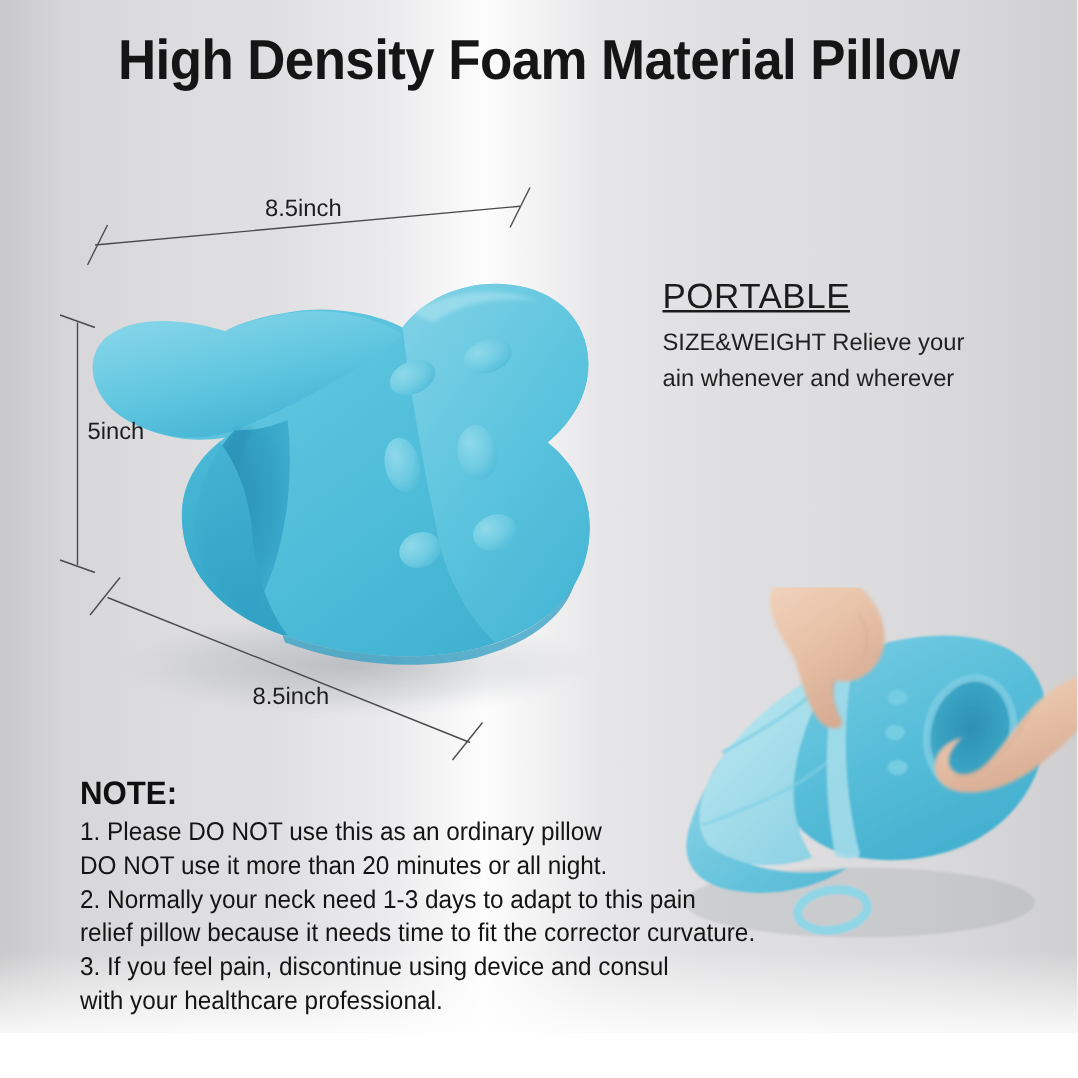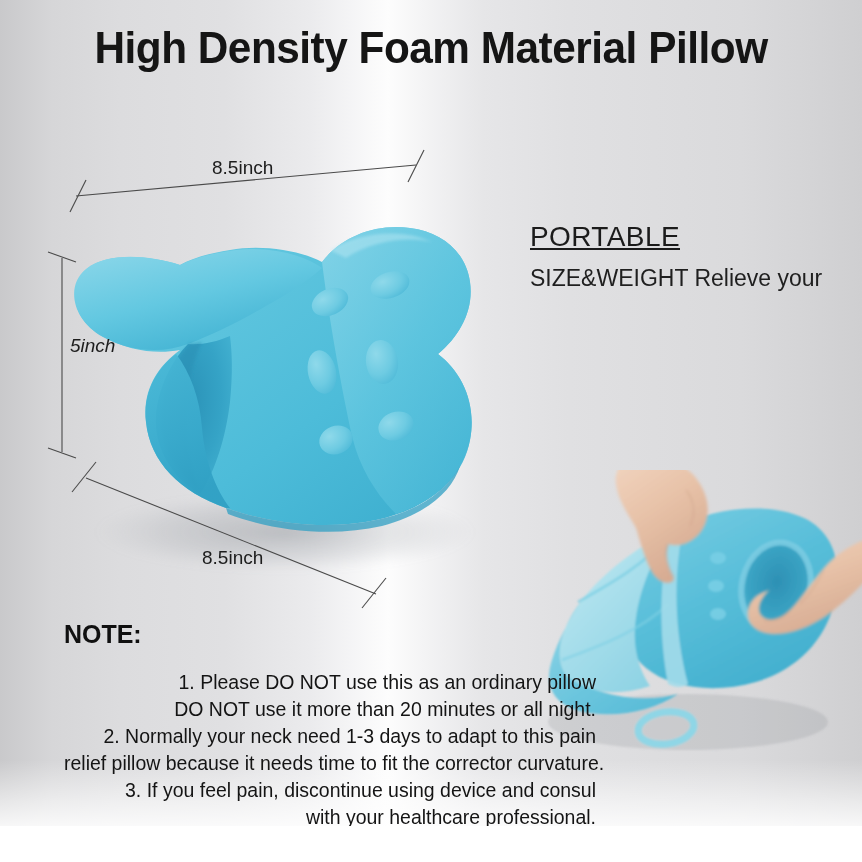--- a/index.html
+++ b/index.html
@@ -56,39 +56,39 @@
   #product-svg { display: block; }
   
   .dim-label {
     position: absolute;
     font-size: 19px;
     color: #1d1d1d;
     font-family: "Liberation Sans", sans-serif;
     white-space: nowrap;
   }
   #dim-top-label   { left: 212px; top: 157px; }
-  #dim-left-label  { left: 70px;  top: 335px; font-style: italic; }
+  #dim-left-label  { left: 70px;  top: 335px; }
   #dim-bottom-label{ left: 202px; top: 547px; }
   
   #portable-block {
     position: absolute;
     left: 530px;
     top: 222px;
     width: 300px;
   }
   #portable-heading {
     font-size: 28px;
     color: #1b1b1b;
     letter-spacing: 0.4px;
     line-height: 1.05;
     font-family: "Liberation Sans", sans-serif;
     text-decoration: underline;
   }
   .portable-line {
-    font-size: 23px;
+    font-size: 19px;
     color: #1f1f1f;
     line-height: 1.52;
     font-family: "Liberation Sans", sans-serif;
   }
   #portable-lines { margin-top: 10px; }
   
   #hands-stage {
     position: absolute;
     left: 518px;
     top: 470px;
@@ -114,21 +114,21 @@
   }
   .note-line {
     font-size: 20.5px;
     color: #141414;
     line-height: 1.32;
     white-space: nowrap;
     font-family: "Liberation Sans", sans-serif;
     transform: scaleX(0.95);
     transform-origin: left center;
   }
-  #note-lines { margin-top: 18px; text-align: right; }
+  #note-lines { margin-top: 2px; }
 </style>
 </head>
 <body>
 
 <div id="page">
 
   <div id="title">High Density Foam Material Pillow</div>
 
   <div id="product-stage">
     <svg id="product-svg" width="520" height="500" viewBox="0 0 520 500" xmlns="http://www.w3.org/2000/svg">
@@ -268,20 +268,21 @@
   </svg>
 
   <div class="dim-label" id="dim-top-label">8.5inch</div>
   <div class="dim-label" id="dim-left-label">5inch</div>
   <div class="dim-label" id="dim-bottom-label">8.5inch</div>
 
   <div id="portable-block">
     <div id="portable-heading">PORTABLE</div>
     <div id="portable-lines">
       <div class="portable-line">SIZE&amp;WEIGHT Relieve your</div>
+      <div class="portable-line">ain whenever and wherever</div>
     </div>
   </div>
 
   <div id="hands-stage">
     <svg id="hands-svg" width="344" height="310" viewBox="0 0 344 310" xmlns="http://www.w3.org/2000/svg">
       <defs>
         <linearGradient id="foldLight" x1="0" y1="0" x2="0.7" y2="1">
           <stop offset="0%" stop-color="#c7eaf2"></stop>
           <stop offset="45%" stop-color="#abe0ec"></stop>
           <stop offset="100%" stop-color="#8fd3e4"></stop>

